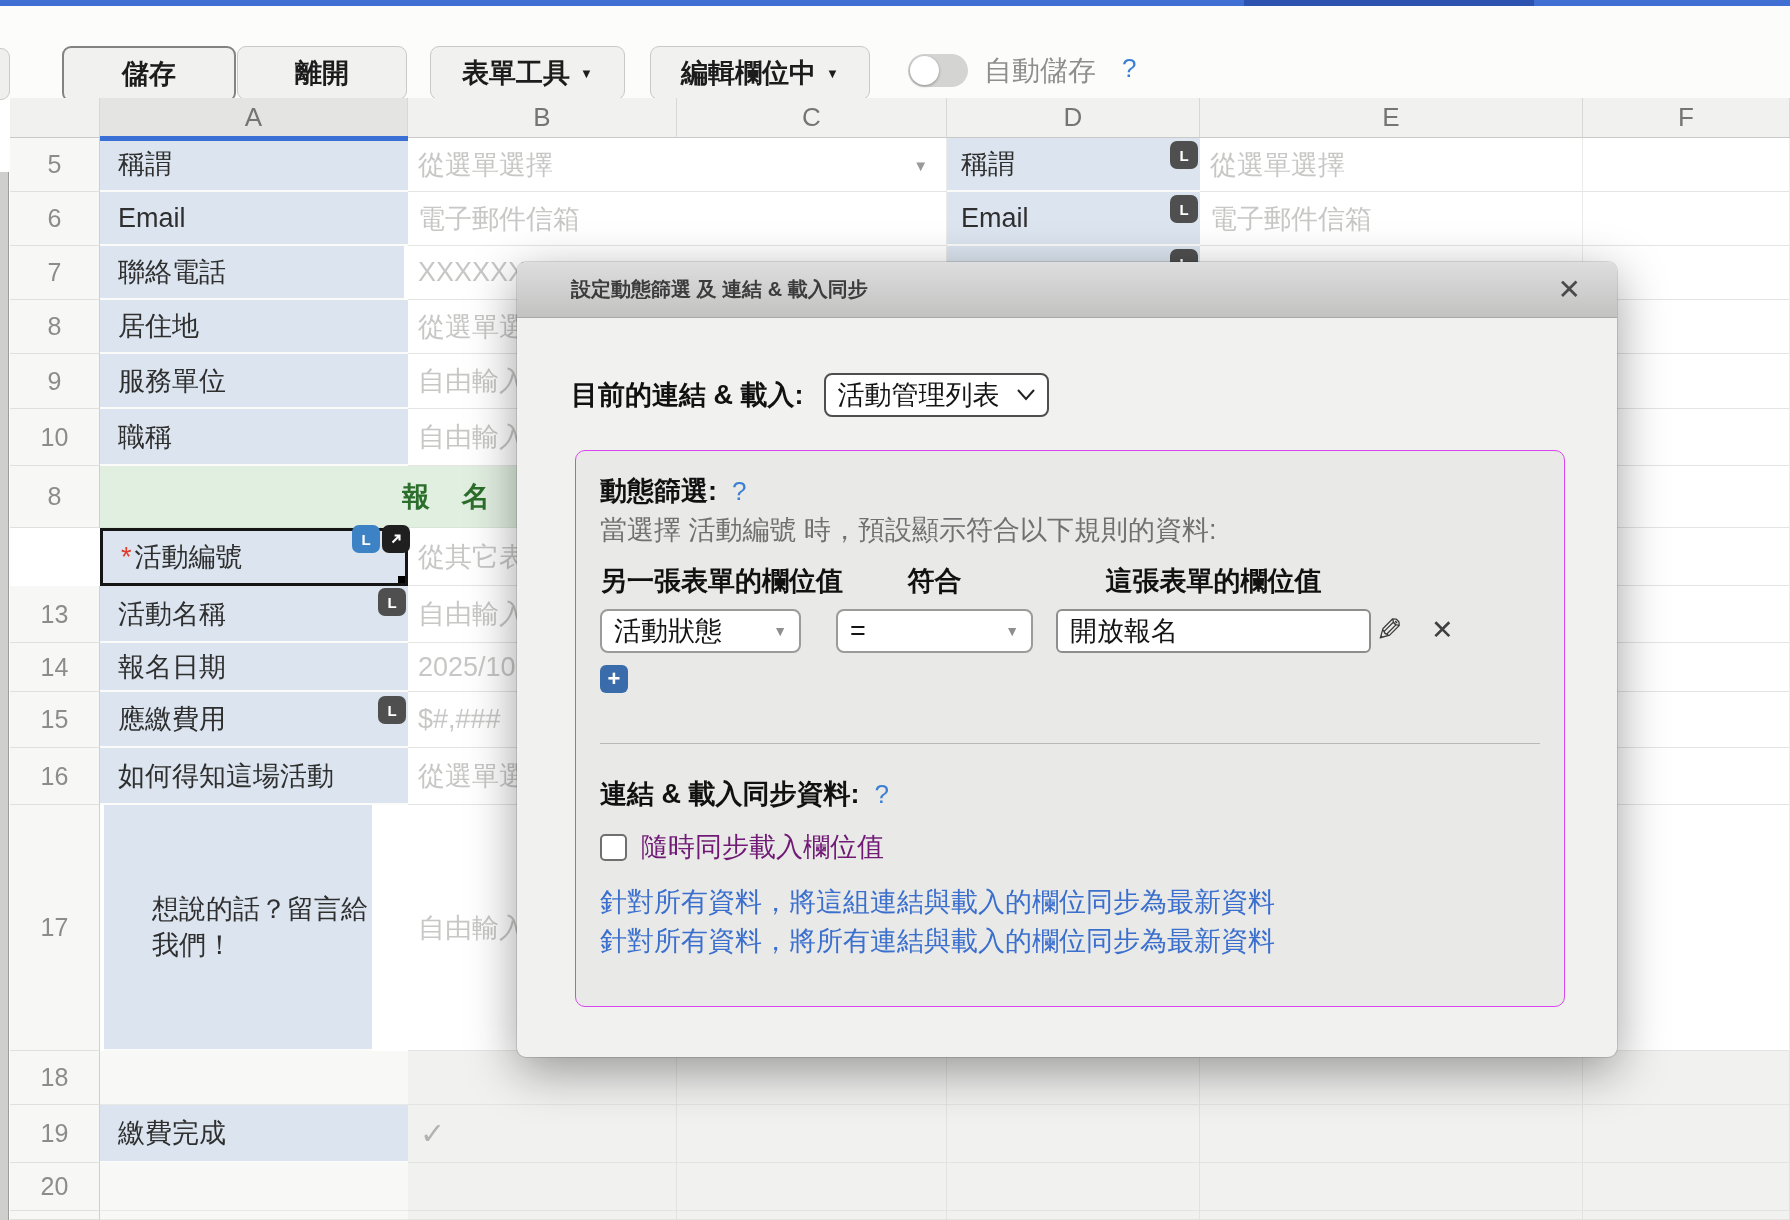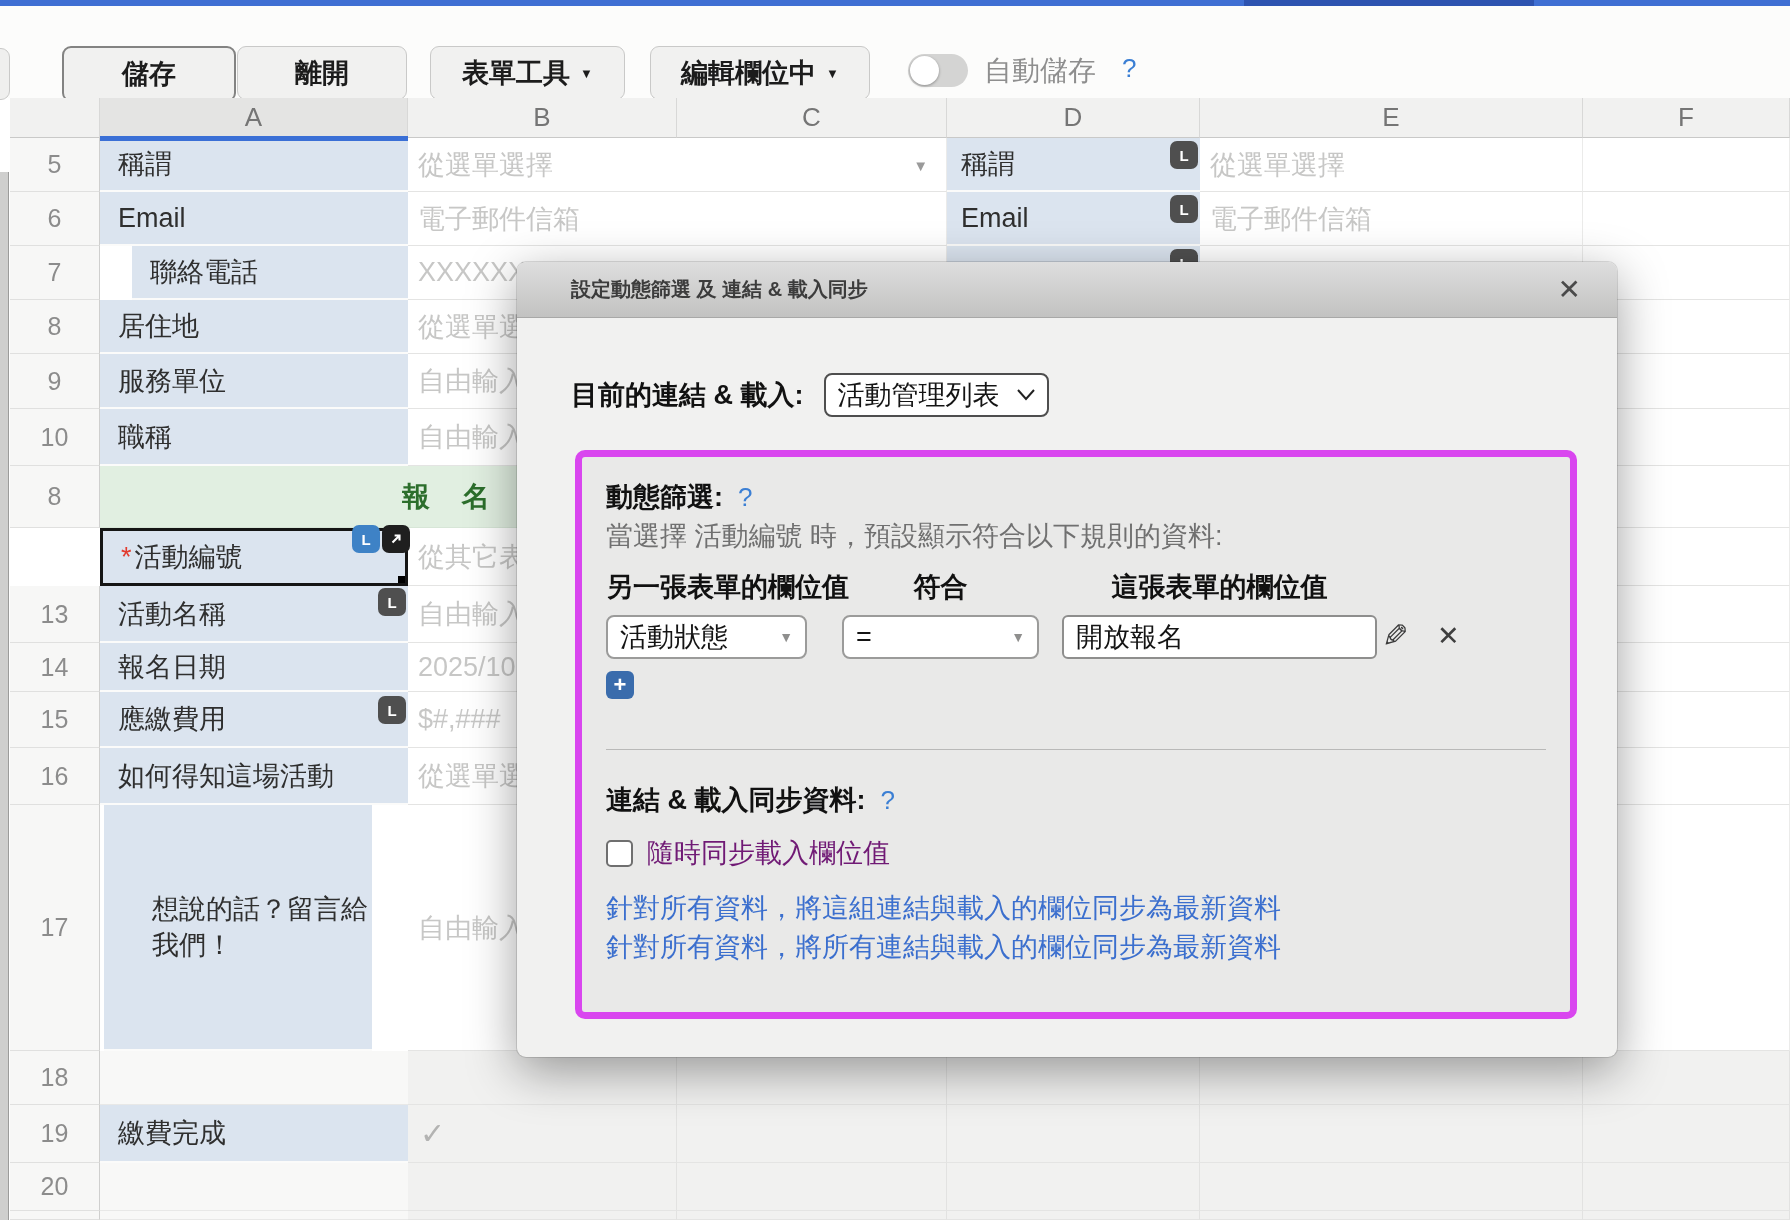--- a/index.html
+++ b/index.html
@@ -67,21 +67,21 @@
           display:flex;align-items:center;padding:0 36px 0 54px;box-sizing:border-box}
   .mtitle span.t{font-size:20px;font-weight:bold;color:#3c3c3c;flex:1}
   .mclose{font-size:28px;color:#4a4a4a;cursor:default}
   .mbody{position:absolute;left:0;top:56px;right:0;bottom:0}
   .curow{position:absolute;left:54px;top:55px;height:44px;display:flex;align-items:center;gap:20px}
   .culabel{font-size:27px;font-weight:bold;color:#111}
   .cusel{width:225px;height:44px;background:#fff;border:2px solid #4e4e4e;border-radius:8px;
          display:flex;align-items:center;justify-content:space-between;padding:0 12px;box-sizing:border-box;
          font-size:27px;color:#141414}
   .panel{position:absolute;left:58px;top:132px;width:988px;height:555px;background:#e9e9e8;
-         border:7px solid #d946ef;border-radius:10px}
+         border:1px solid #d946ef;border-radius:10px}
   .ptitle{position:absolute;left:24px;top:22px;font-size:27px;color:#111}
   .ptitle b{font-weight:bold}
   .pdesc{position:absolute;left:24px;top:61px;font-size:27px;color:#707070}
   .phead{position:absolute;top:112px;font-size:27px;font-weight:bold;color:#111;text-align:center}
   .ph1{left:24px}
   .ph2{left:260px;width:197px}
   .ph3{left:480px;width:315px}
   .sel{position:absolute;top:158px;height:44px;background:#fff;border:2px solid #9b9b9a;border-radius:8px;
        display:flex;align-items:center;justify-content:space-between;padding:0 12px;box-sizing:border-box;
        font-size:27px;color:#141414}
@@ -158,21 +158,21 @@
       <div class="cell c-rowhdr" style="left: 10px; width: 90px;">6</div>
       <div class="cell c-label" style="left: 100px; width: 308px;">Email</div>
       <div class="cell c-ph" style="left: 408px; width: 539px;">電子郵件信箱</div>
       <div class="cell c-dlabel" style="left: 947px; width: 253px;">Email</div>
       <div class="badge" style="left: 1170px; top: 3px;">L</div>
       <div class="cell c-ph" style="left: 1200px; width: 383px;">電子郵件信箱</div>
       <div class="cell c-empty" style="left: 1583px; width: 207px;"></div>
     </div>
     <div class="abs" style="left: 0px; top: 246px; width: 1790px; height: 54px;">
       <div class="cell c-rowhdr" style="left: 10px; width: 90px;">7</div>
-      <div class="cell c-label" style="left: 100px; width: 304px; margin-left: 32px;">聯絡電話</div>
+      <div class="cell c-label" style="left: 100px; width: 304px;">聯絡電話</div>
       <div class="cell c-ph" style="left: 408px; width: 539px;">XXXXXXX</div>
       <div class="cell c-dlabel" style="left: 947px; width: 253px;"></div>
       <div class="badge" style="left: 1170px; top: 3px;">L</div>
       <div class="cell c-empty" style="left: 1200px; width: 383px;"></div>
       <div class="cell c-empty" style="left: 1583px; width: 207px;"></div>
     </div>
     <div class="abs" style="left: 0px; top: 300px; width: 1790px; height: 54px;">
       <div class="cell c-rowhdr" style="left: 10px; width: 90px;">8</div>
       <div class="cell c-label" style="left: 100px; width: 308px;">居住地</div>
       <div class="cell c-ph" style="left: 408px; width: 539px;">從選單選</div>

